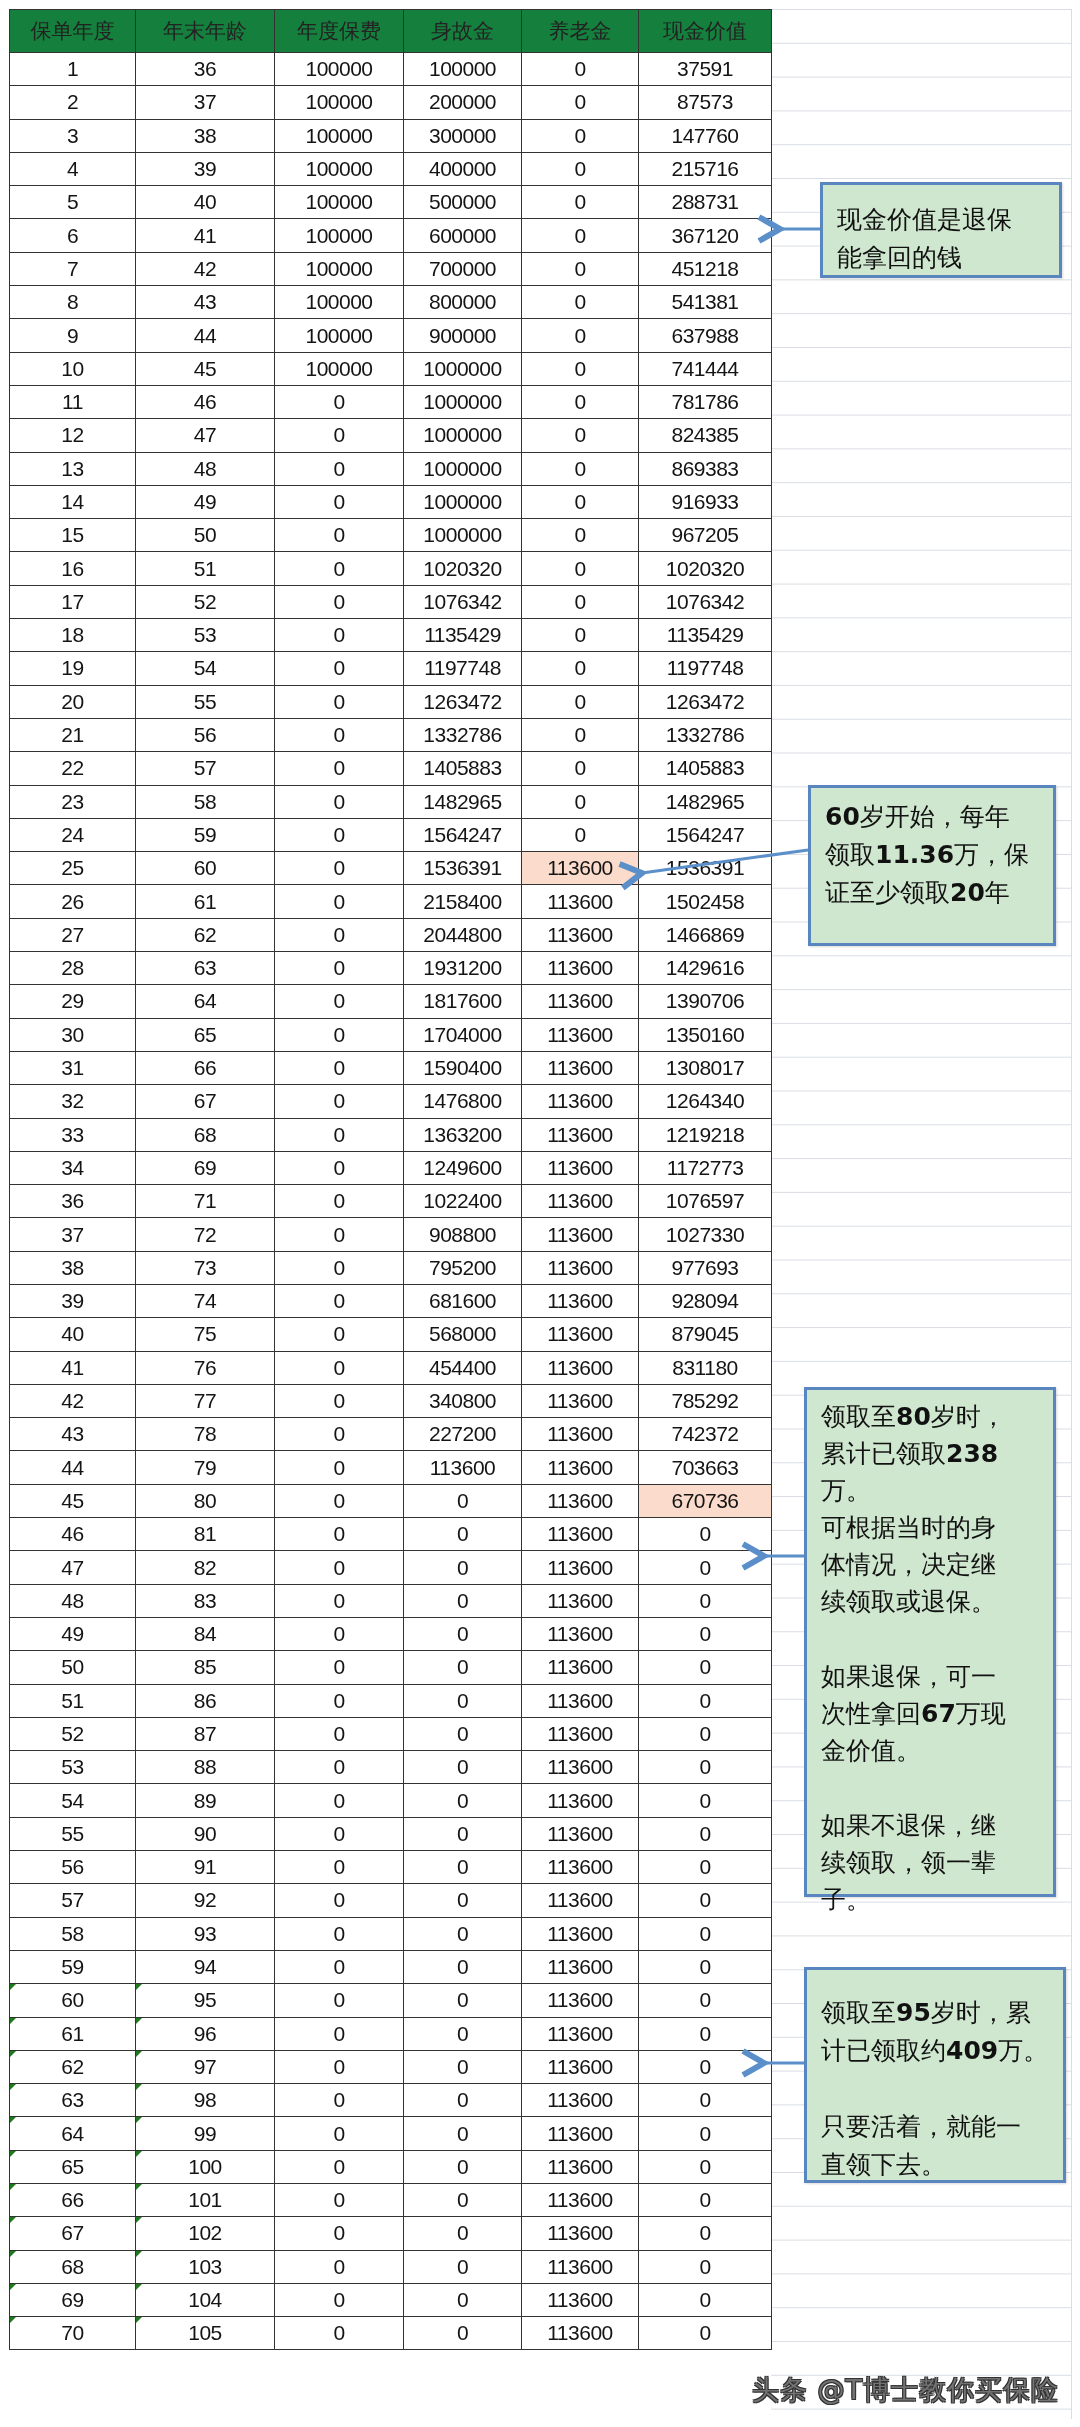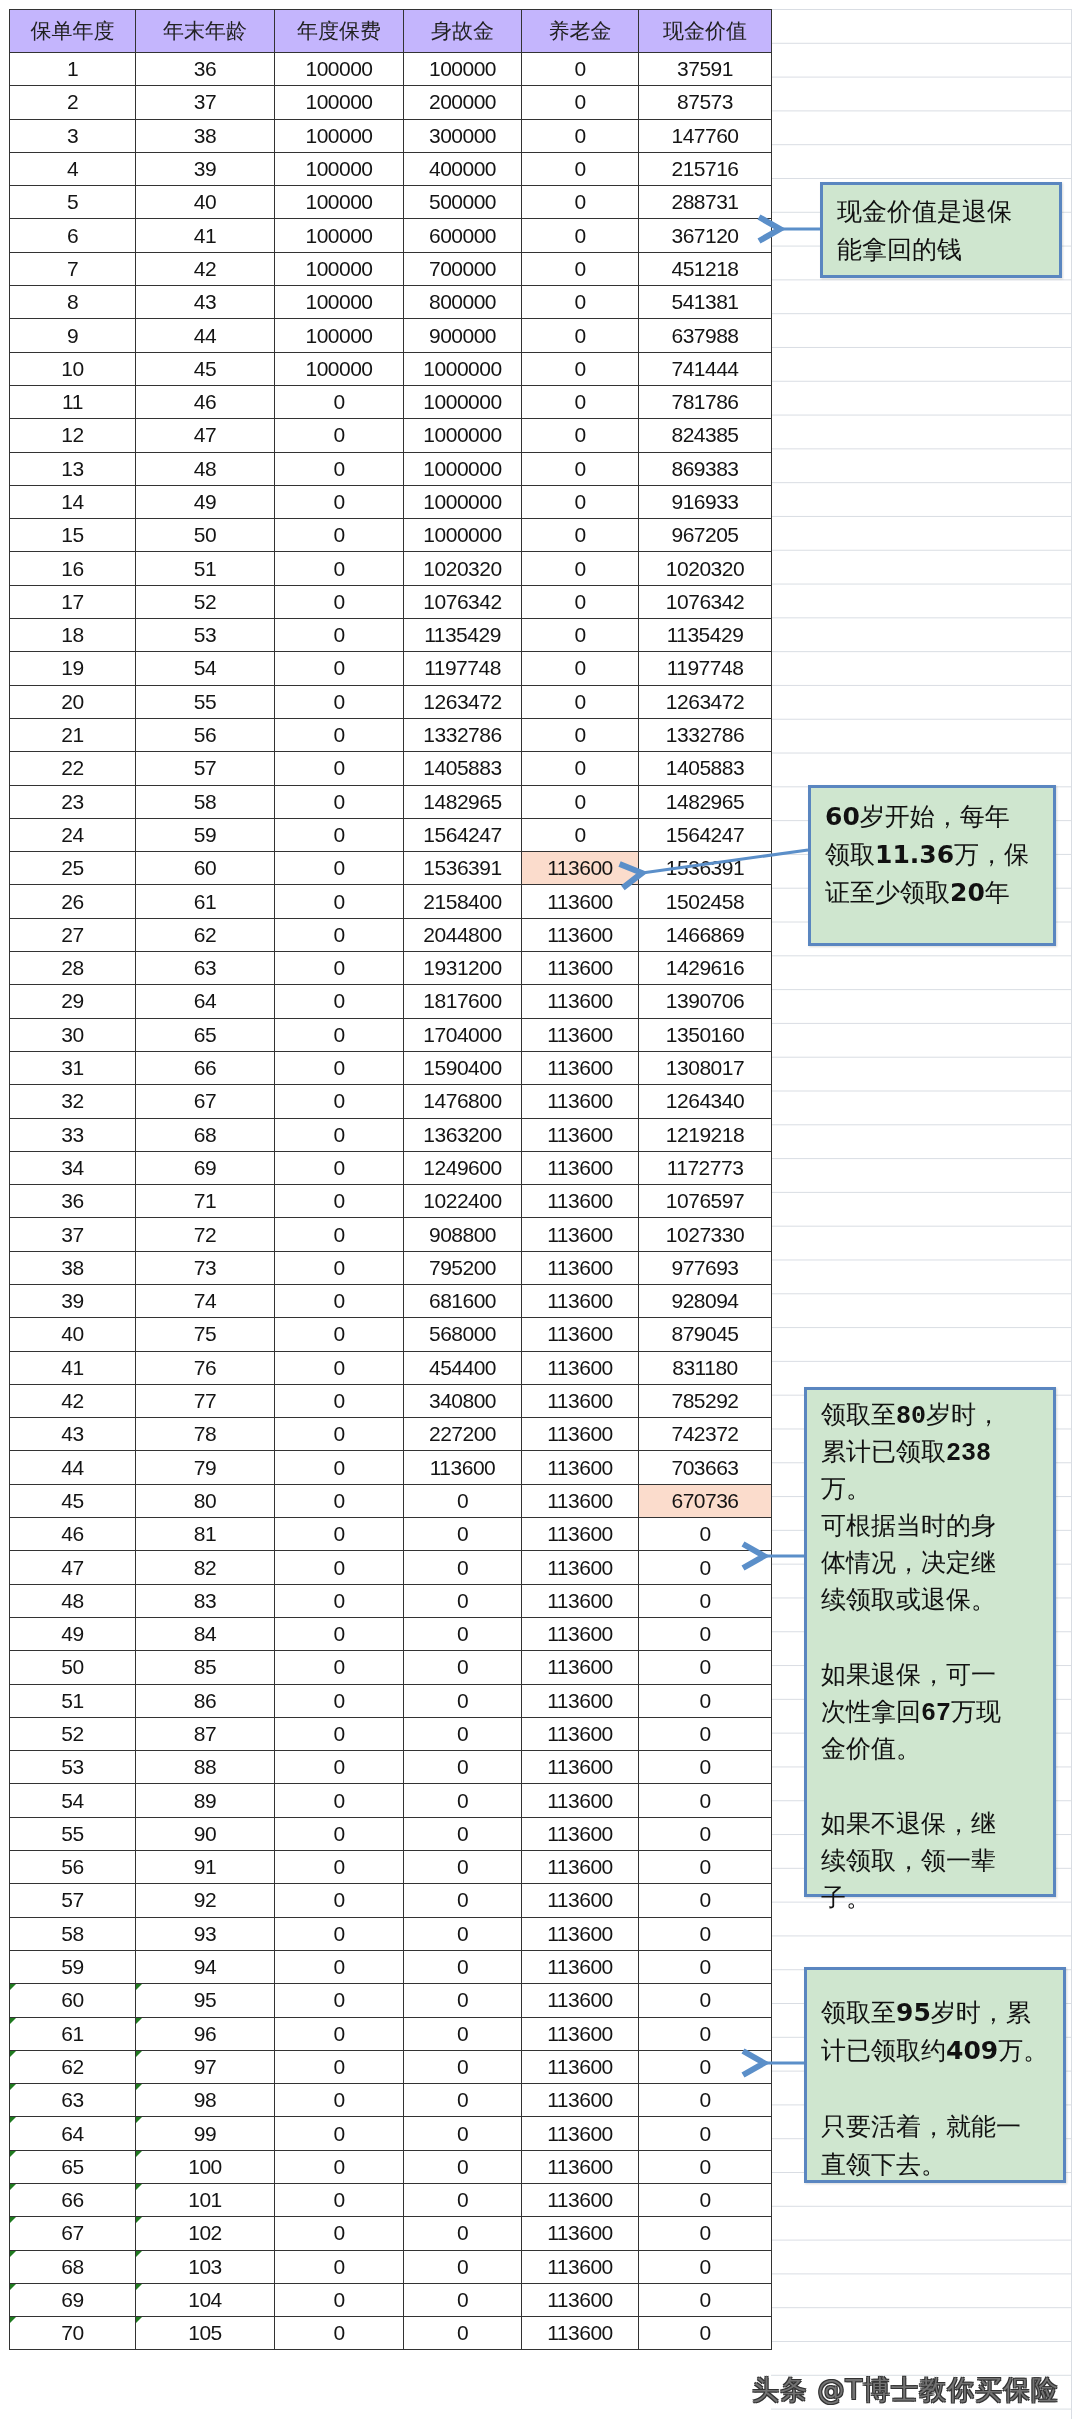--- a/index.html
+++ b/index.html
@@ -18,21 +18,21 @@
   table.policy {
     position:absolute; left:9px; top:9px;
     border-collapse:collapse; table-layout:fixed;
   }
   table.policy th, table.policy td {
     border:1.5px solid #333;
     text-align:center; padding:0; overflow:hidden; white-space:nowrap;
     font-family:"Liberation Sans Narrow", "Liberation Sans", sans-serif;
   }
   table.policy th {
-    height:42px; background:#c4b5fd; font-weight:normal;
+    height:42px; background:#15803d; font-weight:normal;
     font-family:"DejaVu Sans", sans-serif; font-size:21px; color:#222;margin-left:15px;
   }
   table.policy td {
     height:32.3px; font-size:21px; letter-spacing:-0.5px; color:#141414;
     position:relative;
   }
   td.hl { background:#fbdccc; }
   td.flag::before {
     content:""; position:absolute; left:0; top:0;
     border-top:6px solid #1f7a1f; border-right:6px solid transparent;
@@ -627,36 +627,36 @@
         <td class="flag">70</td>
         <td class="flag">105</td>
         <td>0</td>
         <td>0</td>
         <td>113600</td>
         <td>0</td>
       </tr>
     </tbody>
 </table>
 
-<div class="callout" style="left:820px; top:182px; width:242px; height:96px; padding-top:8px;">
+<div class="callout" style="left:820px; top:182px; width:242px; height:96px; padding-top:16px;">
   <div class="callout-body">
       <p><span>现金价值是退保</span></p>
       <p><span>能拿回的钱</span></p>
     </div>
 </div>
 
 <div class="callout" style="left:808px; top:785px; width:248px; height:161px; padding-top:10px;">
   <div class="callout-body">
       <p><b>60</b><span>岁开始，每年</span></p>
       <p><span>领取</span><b>11.36</b><span>万，保</span></p>
       <p><span>证至少领取</span><b>20</b><span>年</span></p>
     </div>
 </div>
 
-<div class="callout" style="left:804px; top:1387px; width:252px; height:510px; padding-top:8px; line-height:37px;font-family:Liberation Mono, monospace;">
+<div class="callout" style="left:804px; top:1387px; width:252px; height:510px; padding-top:8px; line-height:37px;">
   <div class="callout-body">
       <p><span>领取至</span><b>80</b><span>岁时，</span></p>
       <p><span>累计已领取</span><b>238</b><span>万。</span></p>
       <p><span>可根据当时的身</span></p>
       <p><span>体情况，决定继</span></p>
       <p><span>续领取或退保。</span></p>
       <p class="gap"></p>
       <p><span>如果退保，可一</span></p>
       <p><span>次性拿回</span><b>67</b><span>万现</span></p>
       <p><span>金价值。</span></p>

